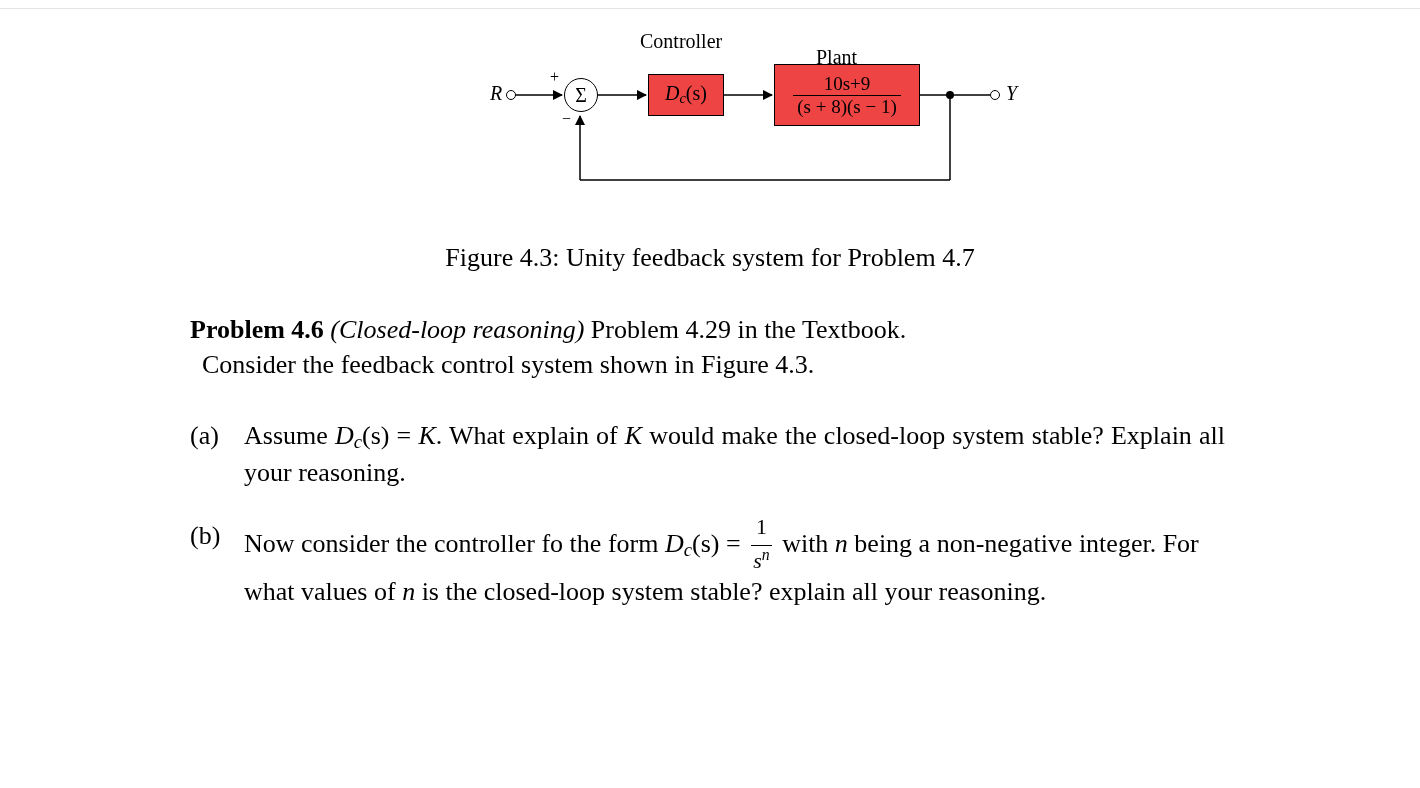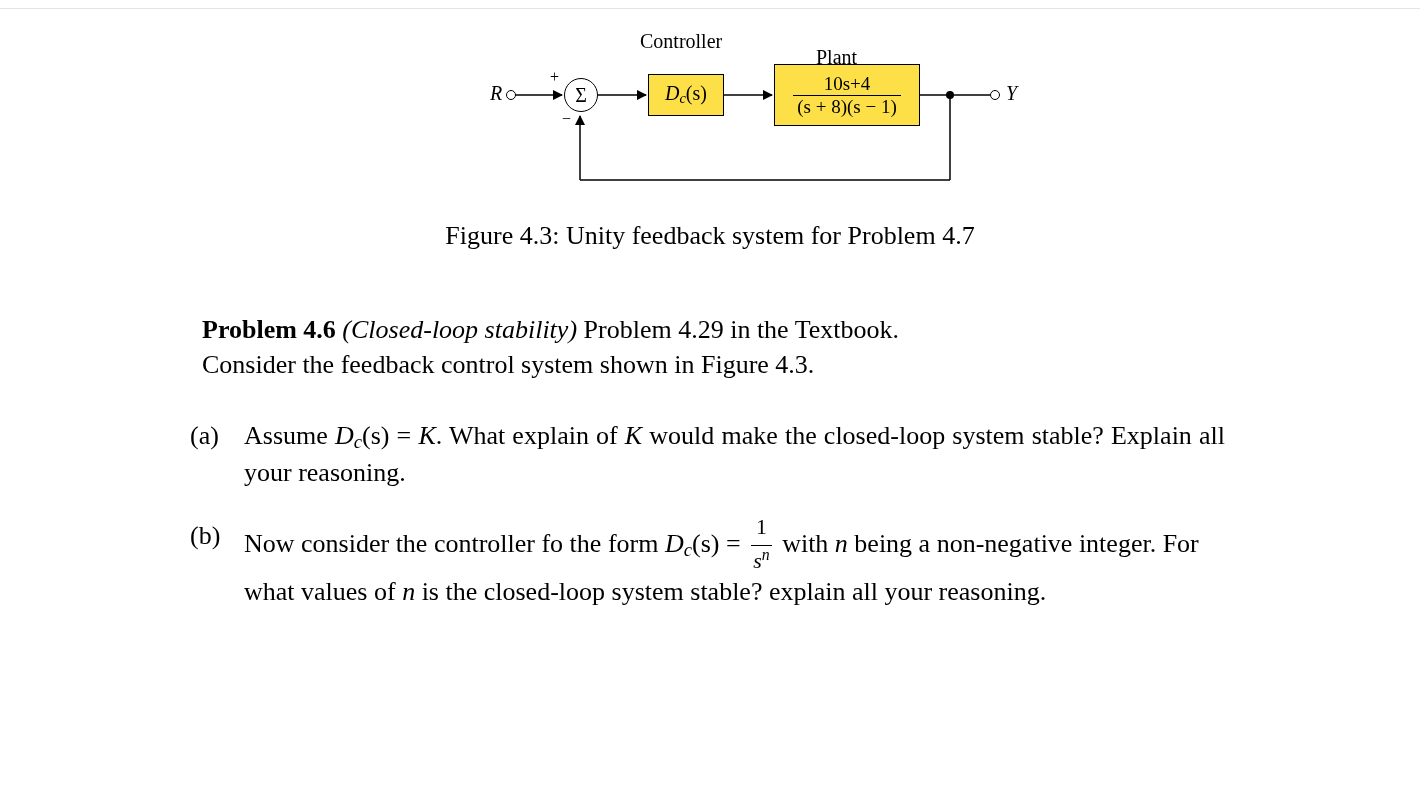--- a/index.html
+++ b/index.html
@@ -58,21 +58,21 @@
     border-radius: 50%;
     background: #fff;
     text-align: center;
     line-height: 32px;
     font-size: 20px;
   }
 
   .box {
     position: absolute;
     border: 1.5px solid #000;
-    background: #fde047;
+    background: #ef4444;
     text-align: center;
     display: flex;
     align-items: center;
     justify-content: center;
     font-size: 20px;
   }
 
   .frac {
     display: inline-block;
     text-align: center;
@@ -96,35 +96,35 @@
     left: 0;
     top: 0;
     width: 540px;
     height: 170px;
   }
 
   
   .caption {
     position: absolute;
     width: 1420px;
-    top: 221px;
+    top: 243px;
     text-align: center;
     font-size: 26px;
   }
 
   
   .body {
     position: absolute;
     left: 190px;
     top: 312px;
     width: 1035px;
     font-size: 26px;
     line-height: 1.35;
   }
-  .pnum { font-weight: bold; margin-left: 12px; }
+  .pnum { font-weight: bold; }
   .ptitle { font-style: italic; }
 
   .itemlist {
     margin-top: 36px;
   }
   .item {
     display: flex;
     margin-bottom: 28px;
   }
   .item .lab {
@@ -195,38 +195,38 @@
     </div>
 
     <div class="box" style="left:168px; top:44px; width:74px; height:40px;">
       <span>
         <span class="mathi">D</span><span class="sub">c</span><span>(s)</span>
       </span>
     </div>
 
     <div class="box" style="left:294px; top:34px; width:144px; height:60px; font-size:19px;">
       <span class="frac">
-        <span class="num">10s+4</span>
+        <span class="num">10s+9</span>
         <span class="den">(s + 8)(s − 1)</span>
       </span>
     </div>
 
     <div class="node-circle filled" style="left:466px; top:61px; border:none;"></div>
 
     <div class="node-circle" style="left:510px; top:60px;"></div>
     <span class="dlabel i" style="left:526px; top:52px;">Y</span>
   </div>
 
   <div class="caption">Figure 4.3: Unity feedback system for Problem 4.7</div>
 
   <div class="body">
     <div>
       <span class="pnum">Problem 4.6</span>
       <span> </span>
-      <span class="ptitle">(Closed-loop stability)</span>
+      <span class="ptitle">(Closed-loop reasoning)</span>
       <span> Problem 4.29 in the Textbook.</span>
     </div>
     <div style="margin-left:12px;">Consider the feedback control system shown in Figure 4.3.</div>
 
     <div class="itemlist">
 
       <div class="item">
         <div class="lab">(a)</div>
         <div class="txt justify">
           <span>Assume </span><span class="mathi">D</span><span class="sub">c</span><span>(s)</span><span> = </span><span class="mathi">K</span><span>. What explain of </span><span class="mathi">K</span><span> would make the closed-loop system stable? Explain all your reasoning.</span>

